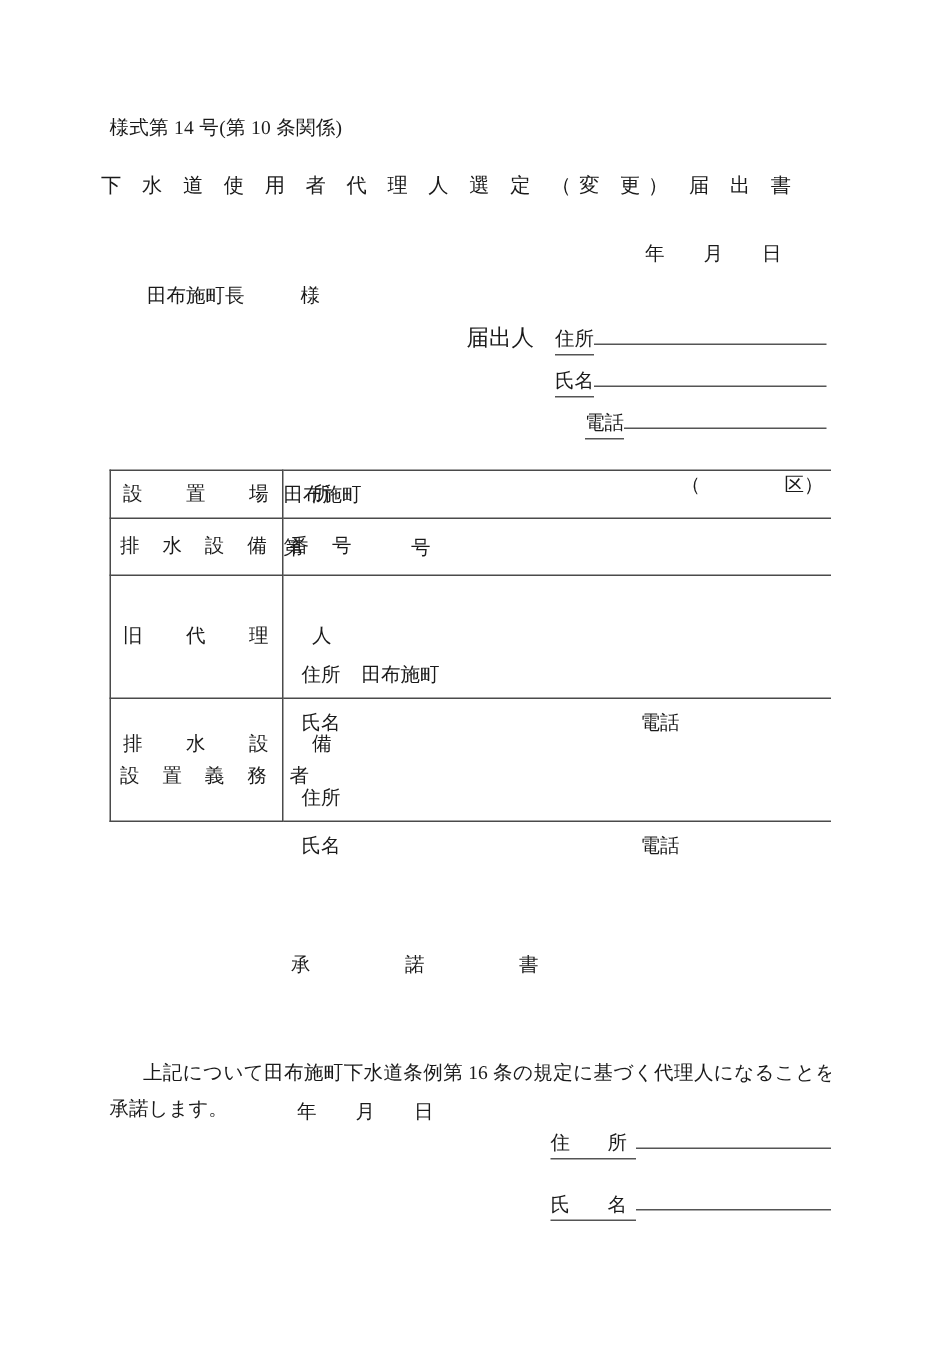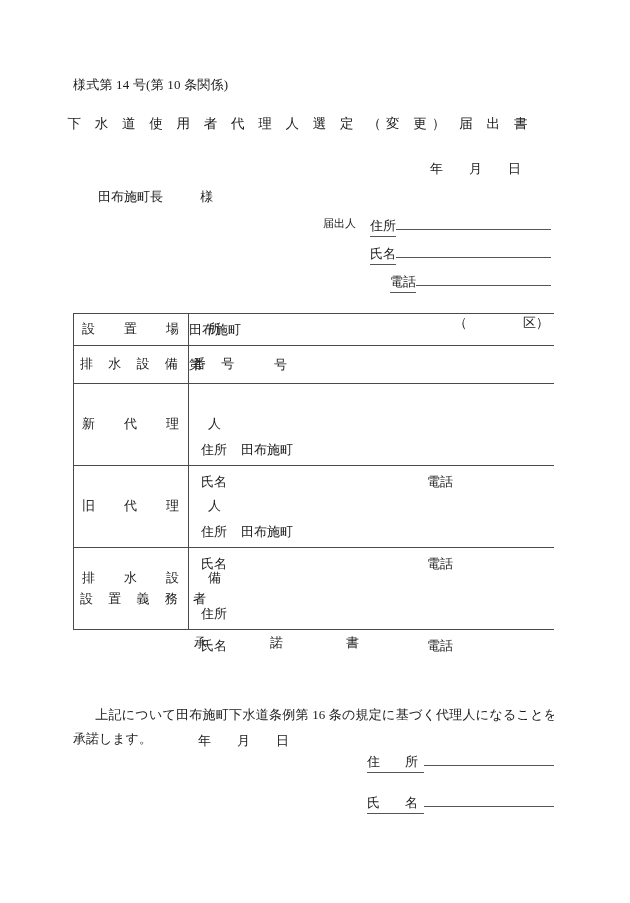--- a/index.html
+++ b/index.html
@@ -48,23 +48,23 @@
   .addressee {
     left: 98px;
     top: 188px;
     font-size: 13px;
     white-space: nowrap;
   }
   .addressee .sama { display: inline-block; margin-left: 34px; }
 
   
   .submitter-label {
-    left: 323px;
+    left: 311px;
     top: 216px;
-    font-size: 11px;
+    font-size: 15px;
     white-space: nowrap;
   }
   .field-row { font-size: 13px; white-space: nowrap; }
   .field-row .lbl {
     display: inline-block;
     border-bottom: 1px solid #555;
     padding-bottom: 1px;
   }
   .field-row .rule {
     display: inline-block;
@@ -231,50 +231,36 @@
 
       <tr class="r2">
         <td class="head">
           <span class="spread-2">排 水 設 備 番 号</span>
         </td>
         <td class="cell-body dai-go">
           <span>第</span><span class="gap"></span><span>号</span>
         </td>
       </tr>
 
-      <tr class="r3">
-        <td class="head">
-          <span class="spread">新　代　理　人</span>
+
+      <tr class="r4">
+        <td class="head">
+          <span class="spread">旧　代　理　人</span>
         </td>
         <td>
           <div class="two-line">
             <span class="l1">
               <span>住所</span><span class="addr-town">田布施町</span>
             </span>
             <span class="l2">氏名</span>
             <span class="tel">電話</span>
           </div>
         </td>
       </tr>
 
-      <tr class="r4">
-        <td class="head">
-          <span class="spread">旧　代　理　人</span>
-        </td>
-        <td>
-          <div class="two-line">
-            <span class="l1">
-              <span>住所</span><span class="addr-town">田布施町</span>
-            </span>
-            <span class="l2">氏名</span>
-            <span class="tel">電話</span>
-          </div>
-        </td>
-      </tr>
-
       <tr class="r5">
         <td class="head">
           <span class="spread">排　水　設　備</span>
           <span class="spread-2">設 置 義 務 者</span>
         </td>
         <td>
           <div class="two-line">
             <span class="l1">住所</span>
             <span class="l2">氏名</span>
             <span class="tel">電話</span>

